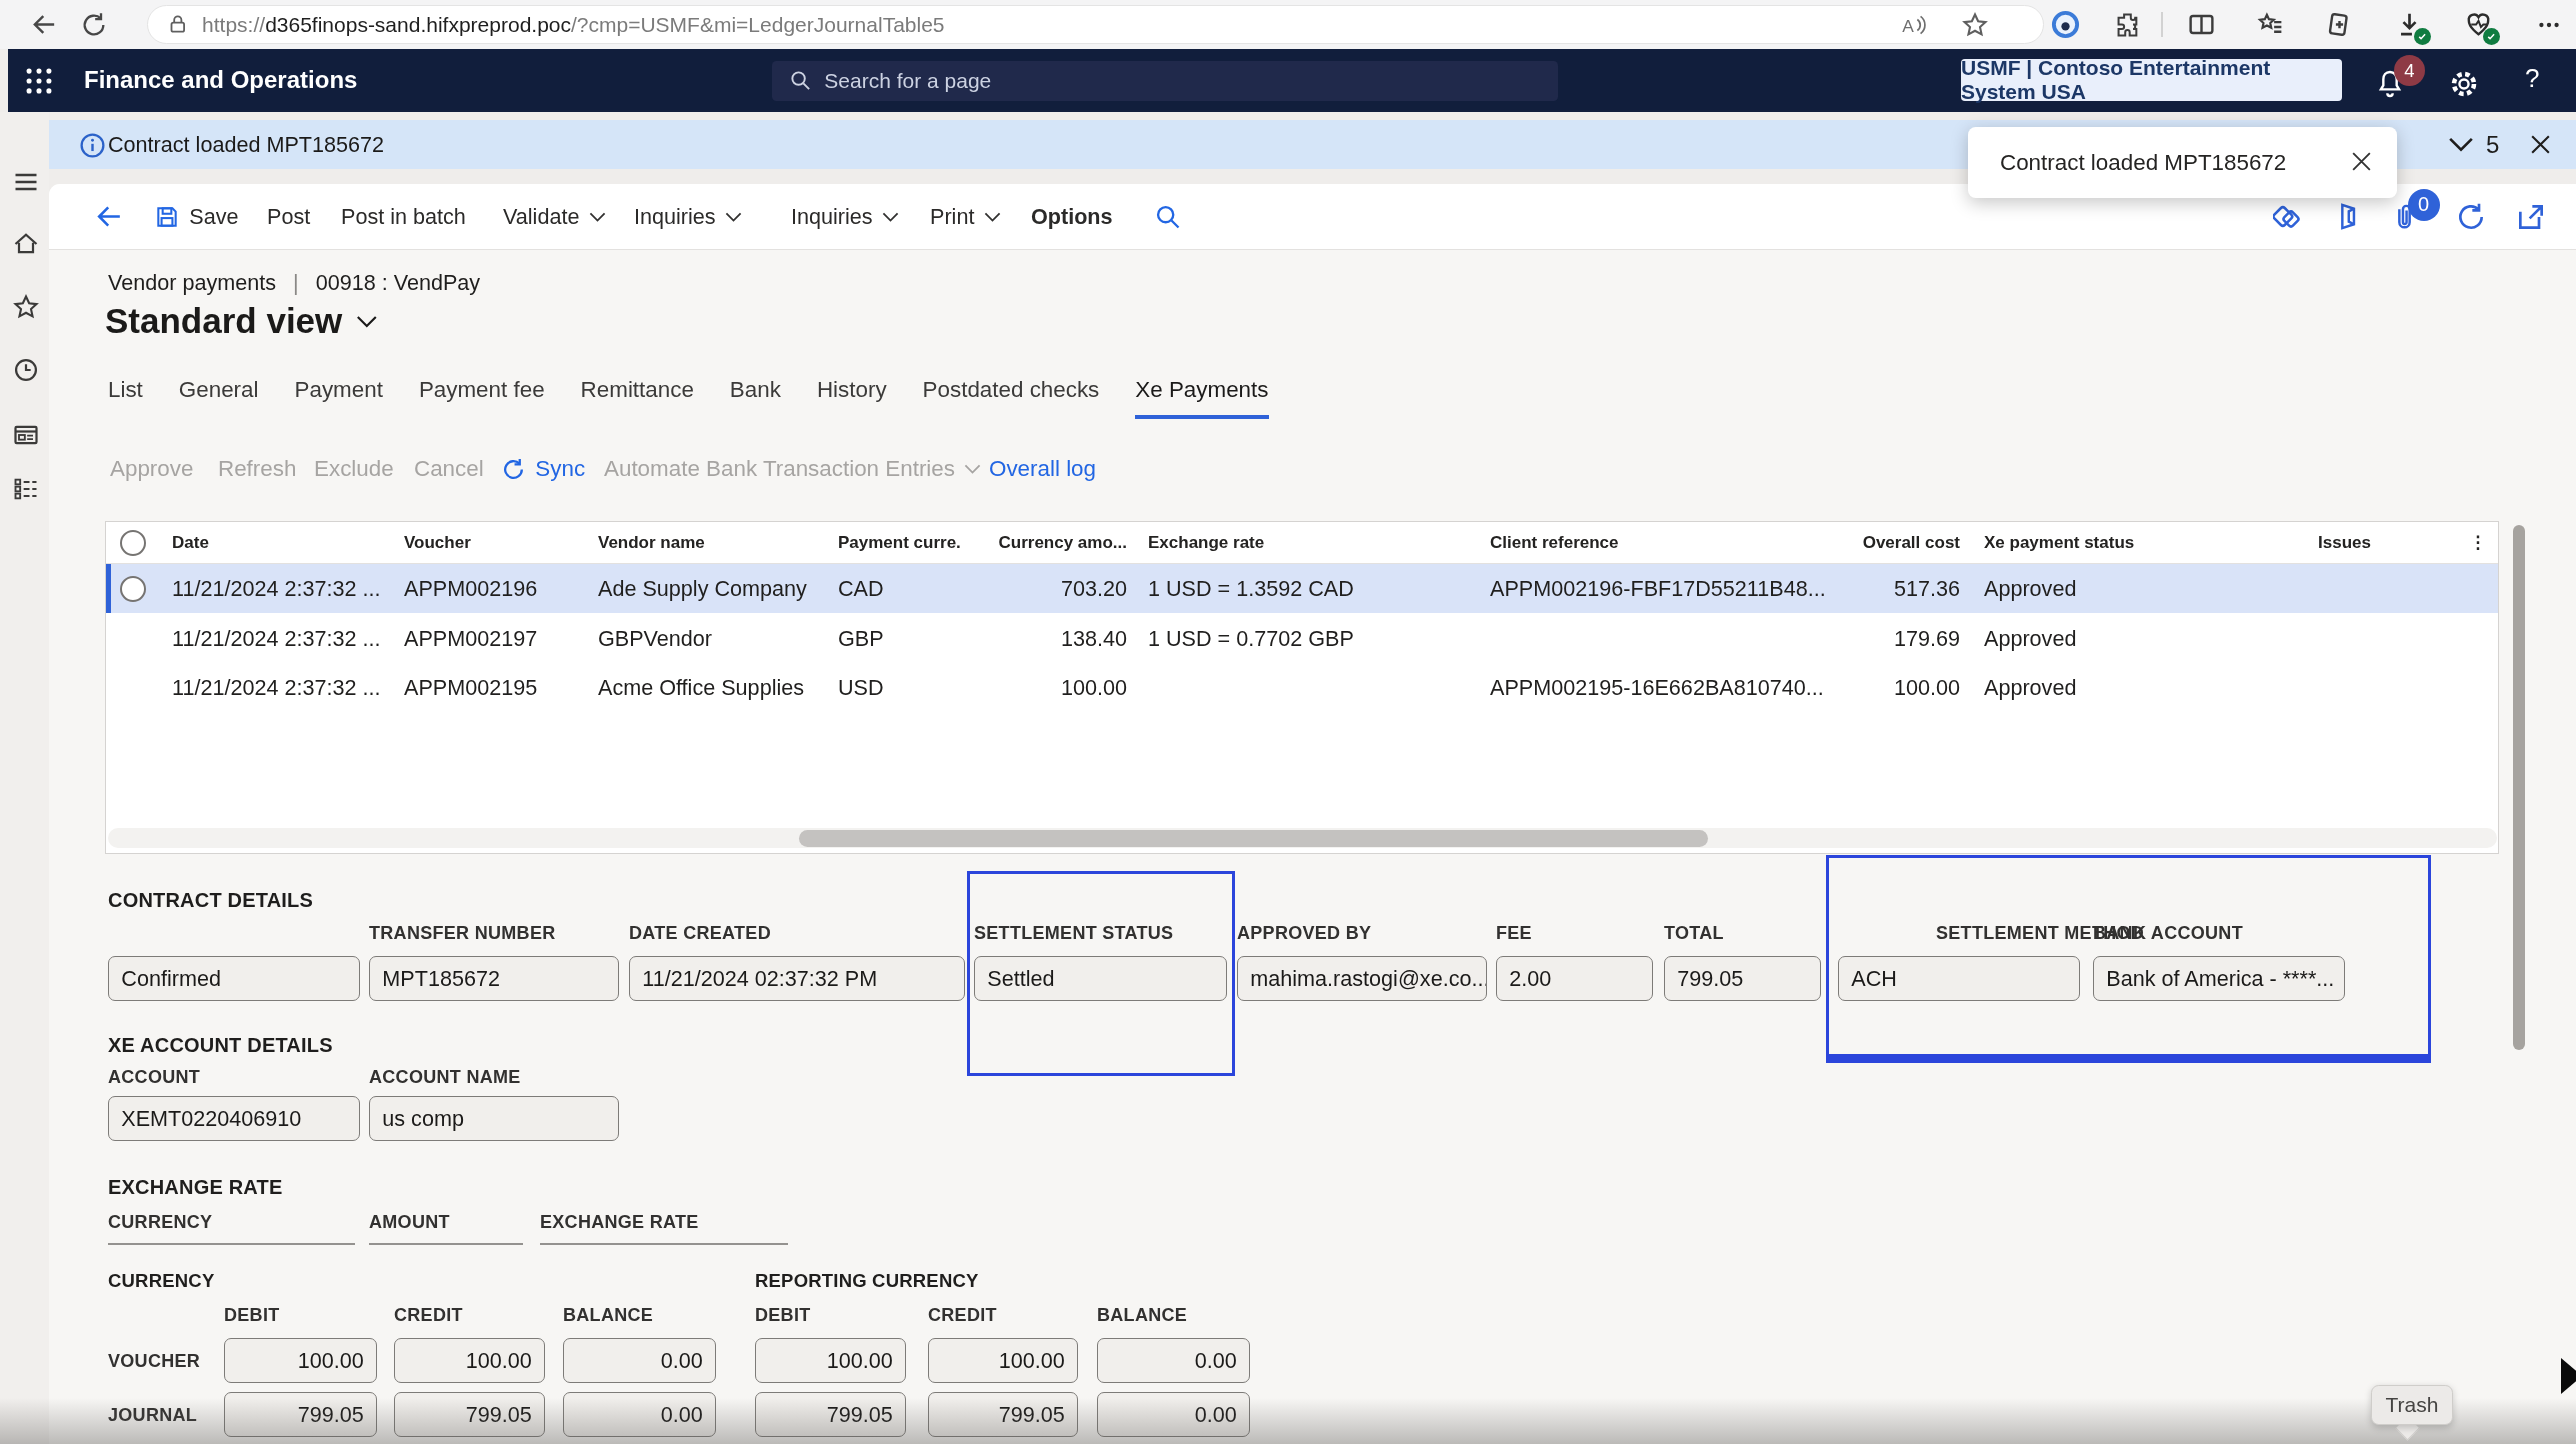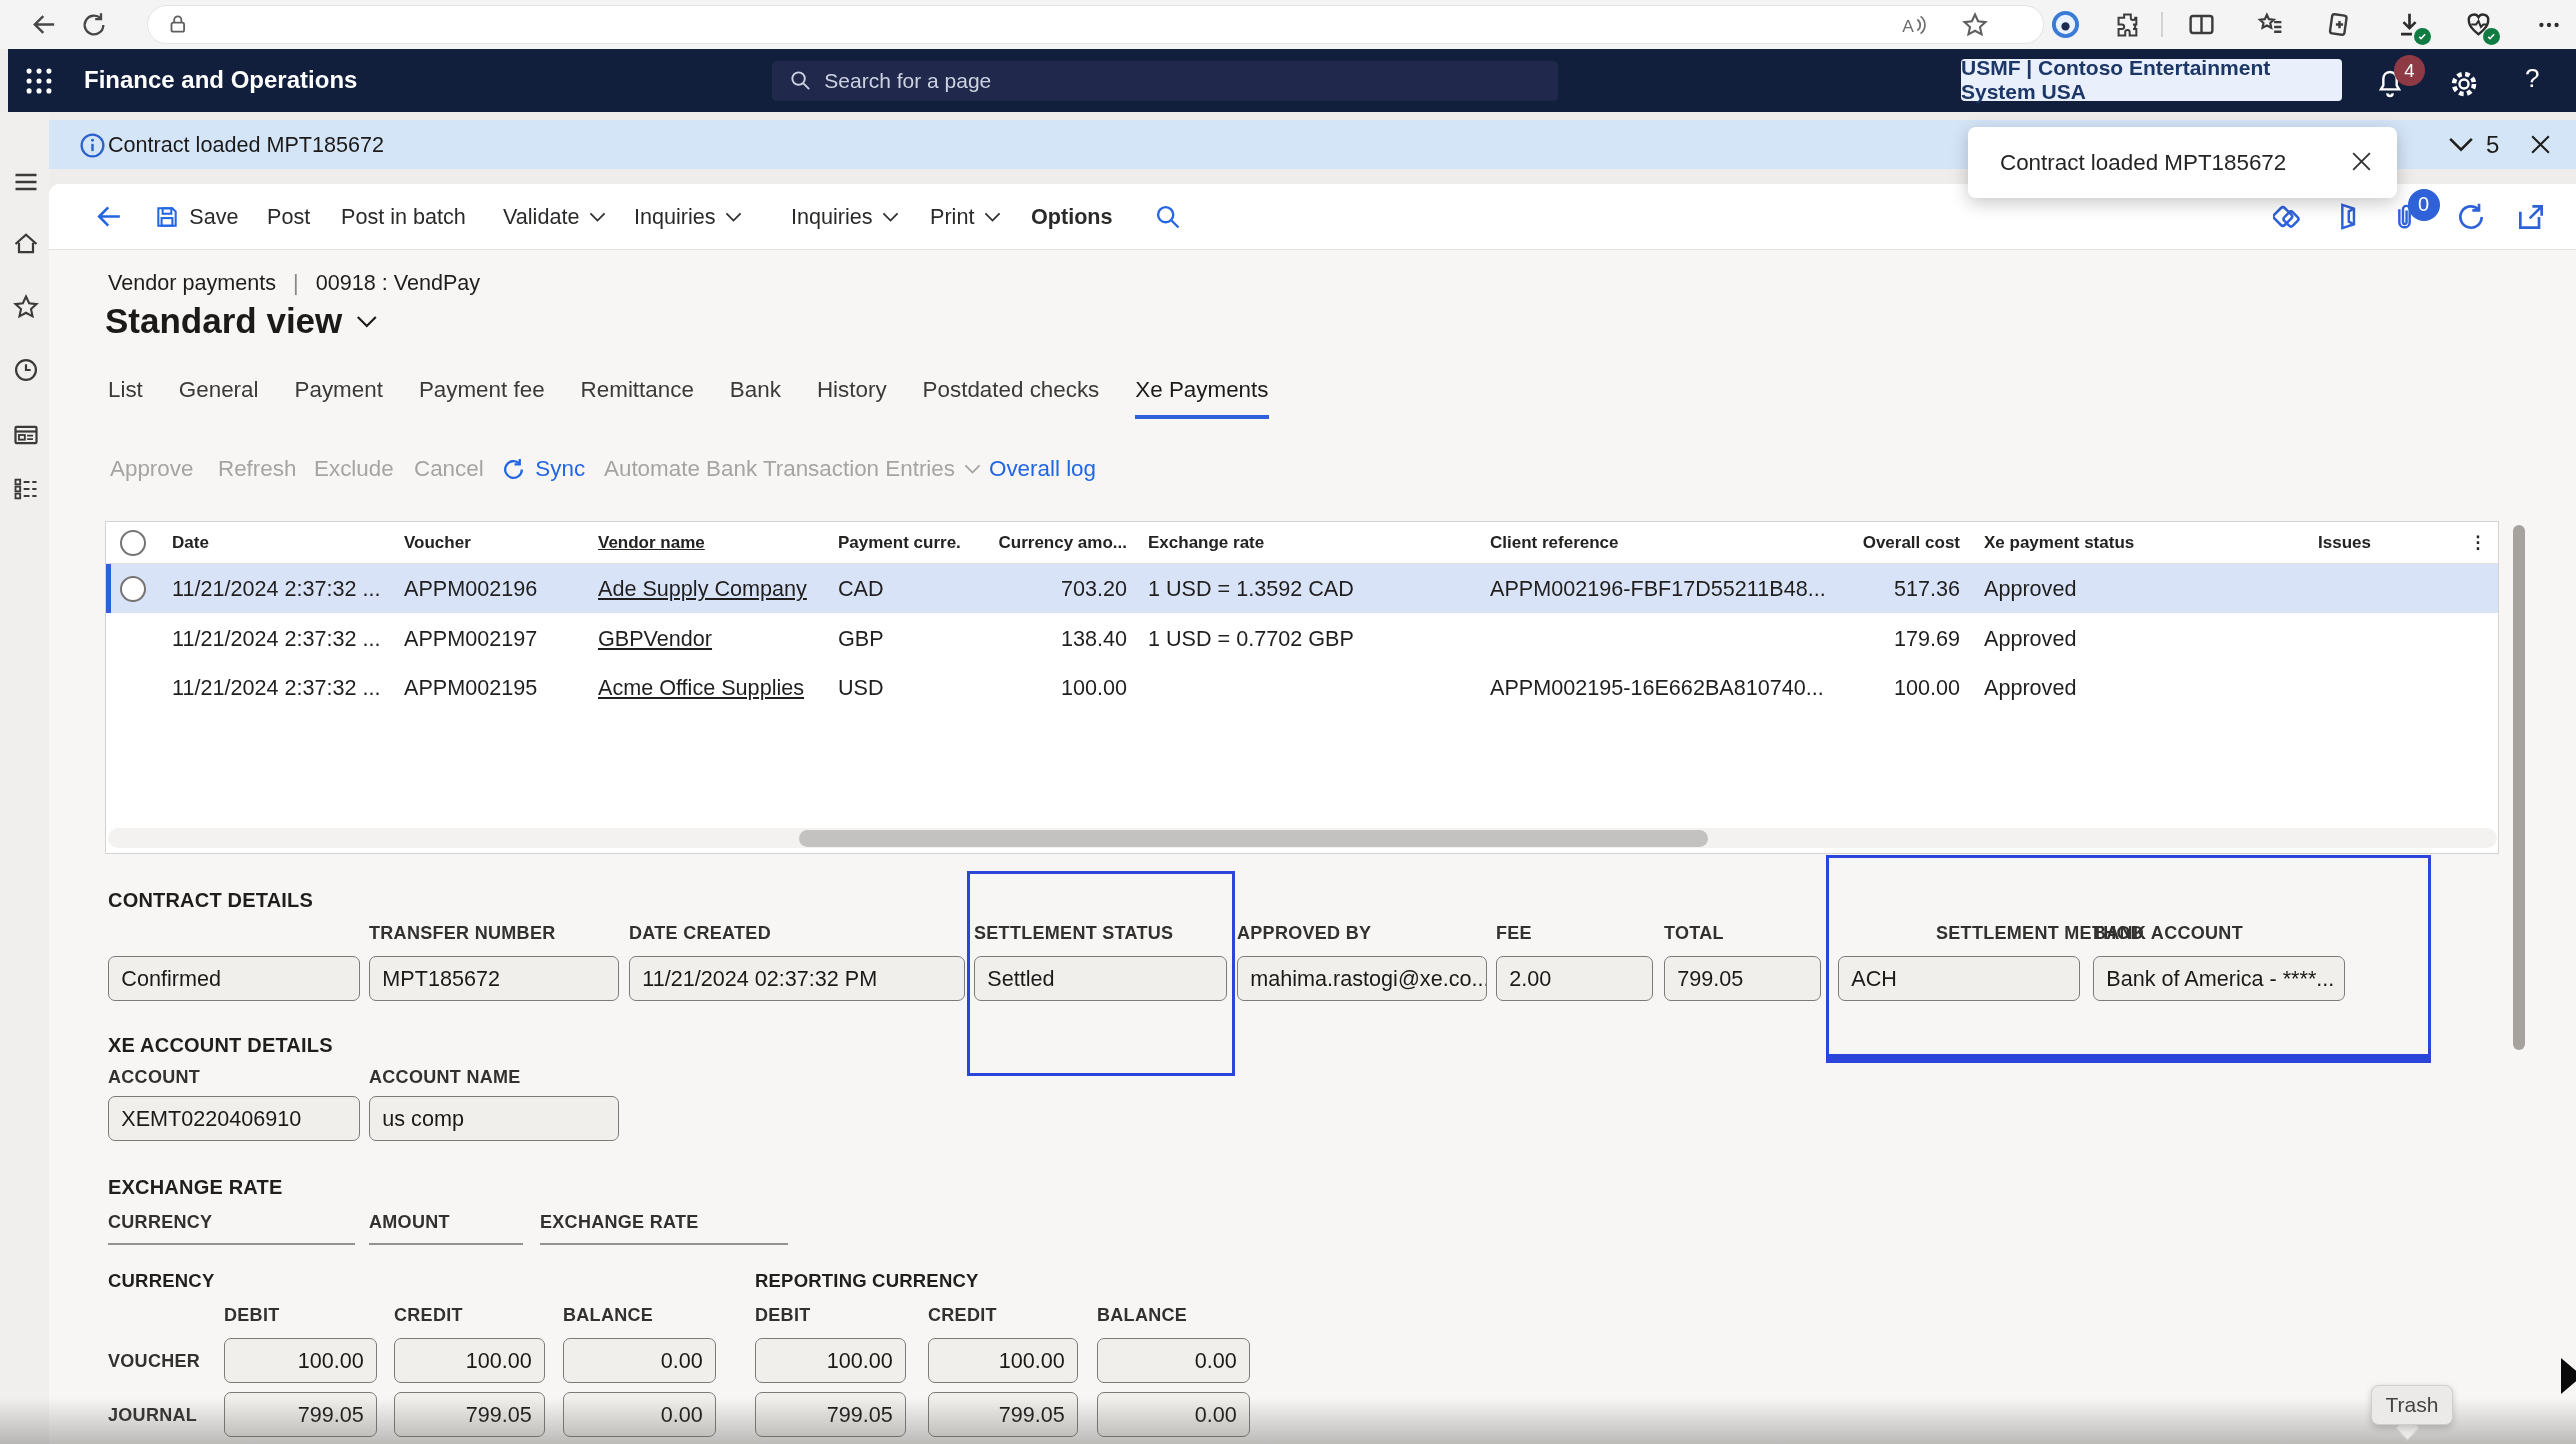--- a/index.html
+++ b/index.html
@@ -55,21 +55,21 @@
   
   .grid { position: absolute; left: 56px; top: 337px; width: 2394px; height: 333px; background: #ffffff; border: 0.8px solid #d5d3d1; }
   .ghead { position: absolute; left: 0; top: 0; width: 100%; height: 42px; border-bottom: 0.8px solid #e3e1df; }
   .ghead span { position: absolute; top: 0; line-height: 42px; font-size: 17px; font-weight: 600; color: #242322; white-space: nowrap; overflow: hidden; }
   .grow { position: absolute; left: 0; width: 100%; height: 49px; }
   .grow span { position: absolute; top: 0; line-height: 49px; font-size: 21.6px; color: #201f1e; white-space: nowrap; overflow: hidden; }
   .grow.sel { background: #d9e3f8; }
   .grow.sel::before { content: ""; position: absolute; left: 0; top: 0; width: 5.4px; height: 100%; background: #2f62d8; }
   .c-date { left: 66px;  width: 228px; }
   .c-vou  { left: 298px; width: 189px; }
-  .c-ven  { left: 492px; width: 235px; text-decoration: underline; }
+  .c-ven  { left: 492px; width: 235px; }
   .c-cur  { left: 732px; width: 123px; }
   .c-amt  { left: 855px; width: 166px; text-align: right; }
   .c-rate { left: 1042px; width: 316px; }
   .c-cli  { left: 1384px; width: 340px; }
   .c-cost { left: 1723px; width: 131px; text-align: right; }
   .c-sta  { left: 1878px; width: 216px; }
   .c-iss  { left: 2094px; width: 171px; text-align: right; }
   .c-dots { left: 2358px; width: 28px; text-align: center; color: #444; }
   .radio { position: absolute; left: 14px; top: 11.6px; width: 26px; height: 26px; border: 2.3px solid #767472; border-radius: 50%; background: #fff; }
   .hscroll { position: absolute; left: 1.5px; top: 306px; width: 2389px; height: 20px; background: #f3f2f0; border-radius: 10px; }
@@ -108,20 +108,21 @@
           <path d="M20 12a8 8 0 1 1-2.3-5.6M18 2v5h-5" stroke="#474747" stroke-width="2" fill="none"></path>
         </svg>
     </div>
     <div class="addr-pill">
       <span style="margin:0 14px 0 18.5px">
         <svg width="21.6" height="23" viewBox="0 0 24 24">
             <rect x="5" y="10" width="14" height="10" rx="2" stroke="#5f5f5f" stroke-width="2" fill="none"></rect>
             <path d="M8 10V7a4 4 0 0 1 8 0v3" stroke="#5f5f5f" stroke-width="2" fill="none"></path>
           </svg>
       </span>
+      <span class="url"><span class="dim">https://</span><span class="strong">d365finops-sand.hifxpreprod.poc</span><span class="dim">/?cmp=USMF&amp;mi=LedgerJournalTable5</span></span>
       <span style="position:absolute;right:116px">
         <svg width="28" height="26" viewBox="0 0 24 24">
             <text x="2" y="18" font-size="16" fill="#6f6f6f" font-family="Liberation Sans">A</text>
             <path d="M16 7a6 6 0 0 1 0 10M19 4a10 10 0 0 1 0 16" stroke="#6f6f6f" stroke-width="1.6" fill="none"></path>
           </svg>
       </span>
       <span style="position:absolute;right:54px">
         <svg width="28" height="28" viewBox="0 0 24 24">
             <path d="M12 3l2.7 5.8 6.3.7-4.7 4.3 1.3 6.2L12 16.9 6.4 20l1.3-6.2L3 9.5l6.3-.7z" stroke="#5f5f5f" stroke-width="1.8" fill="none"></path>
           </svg>

